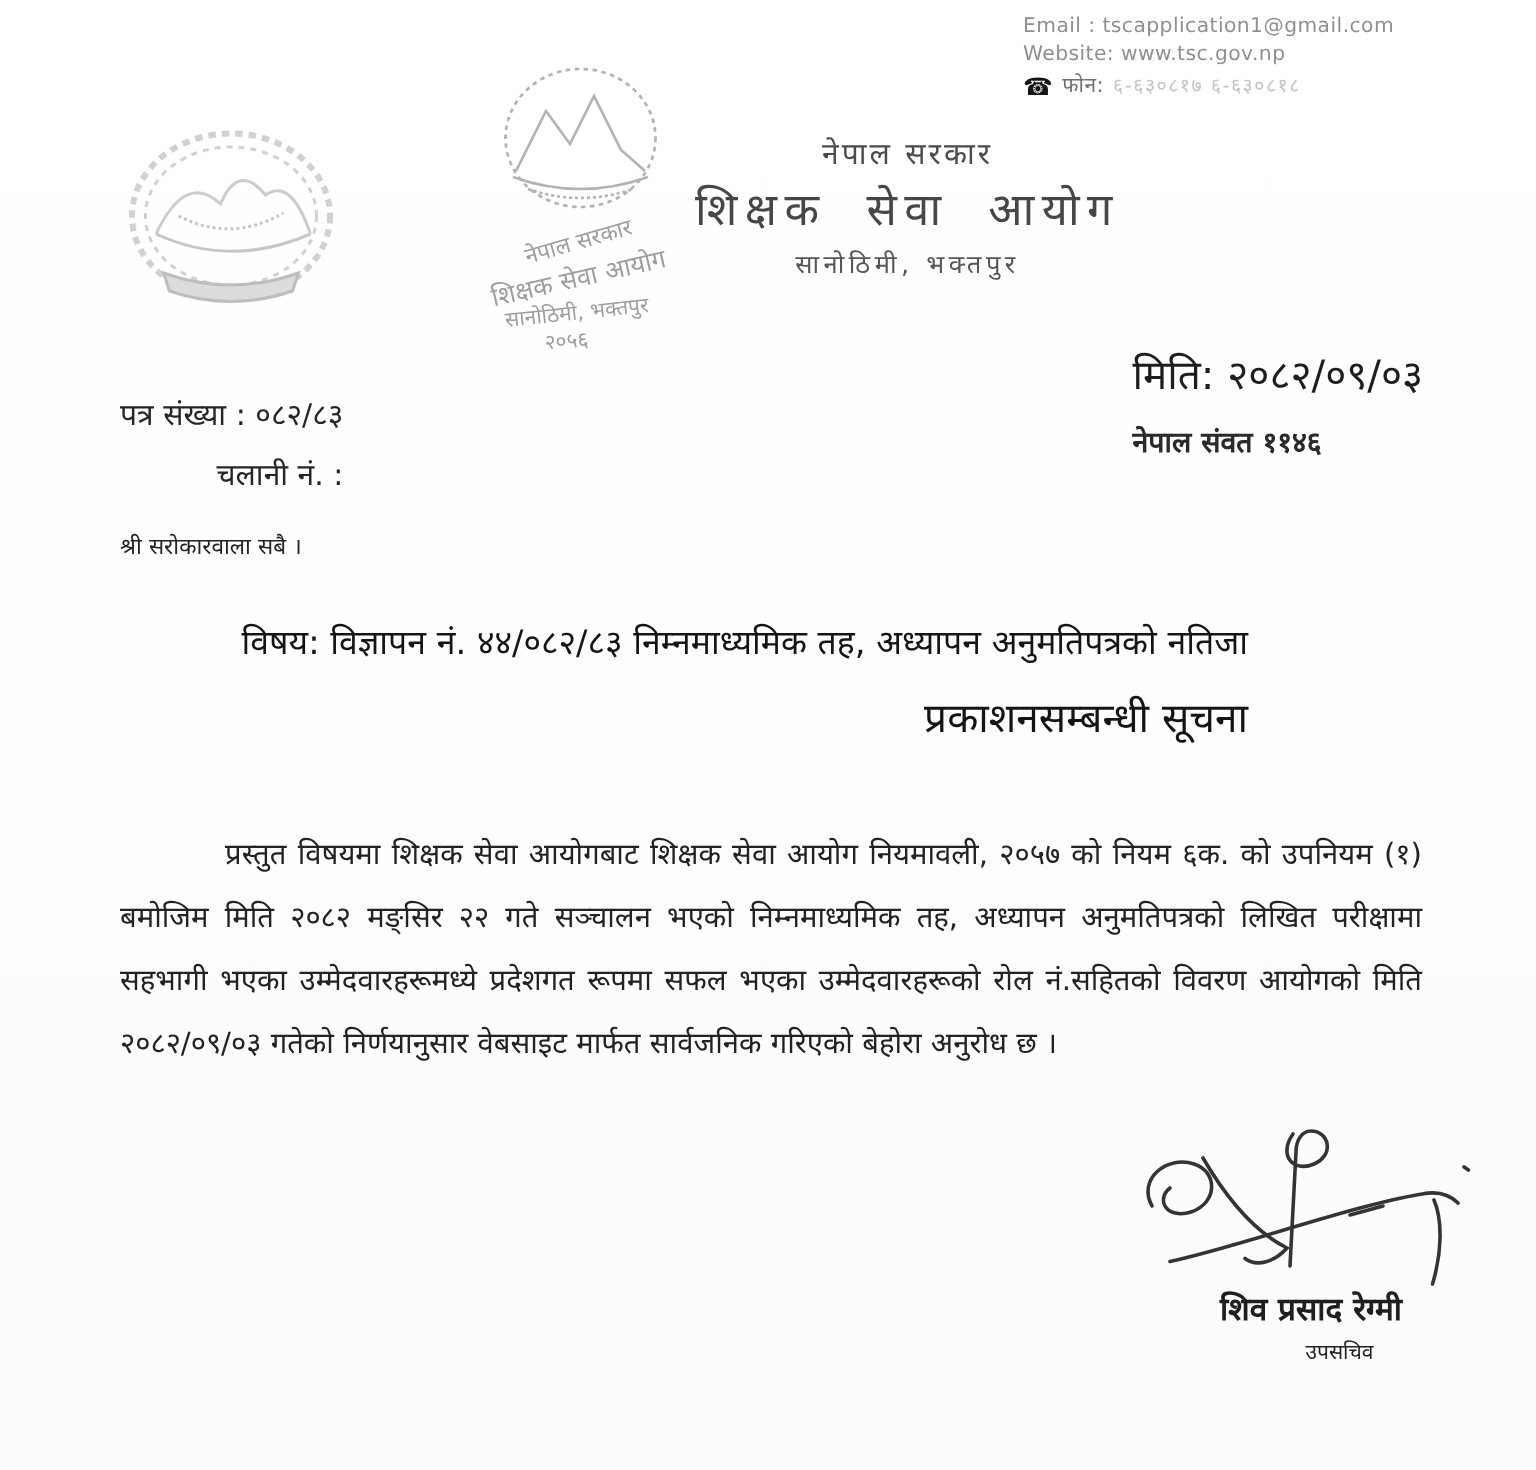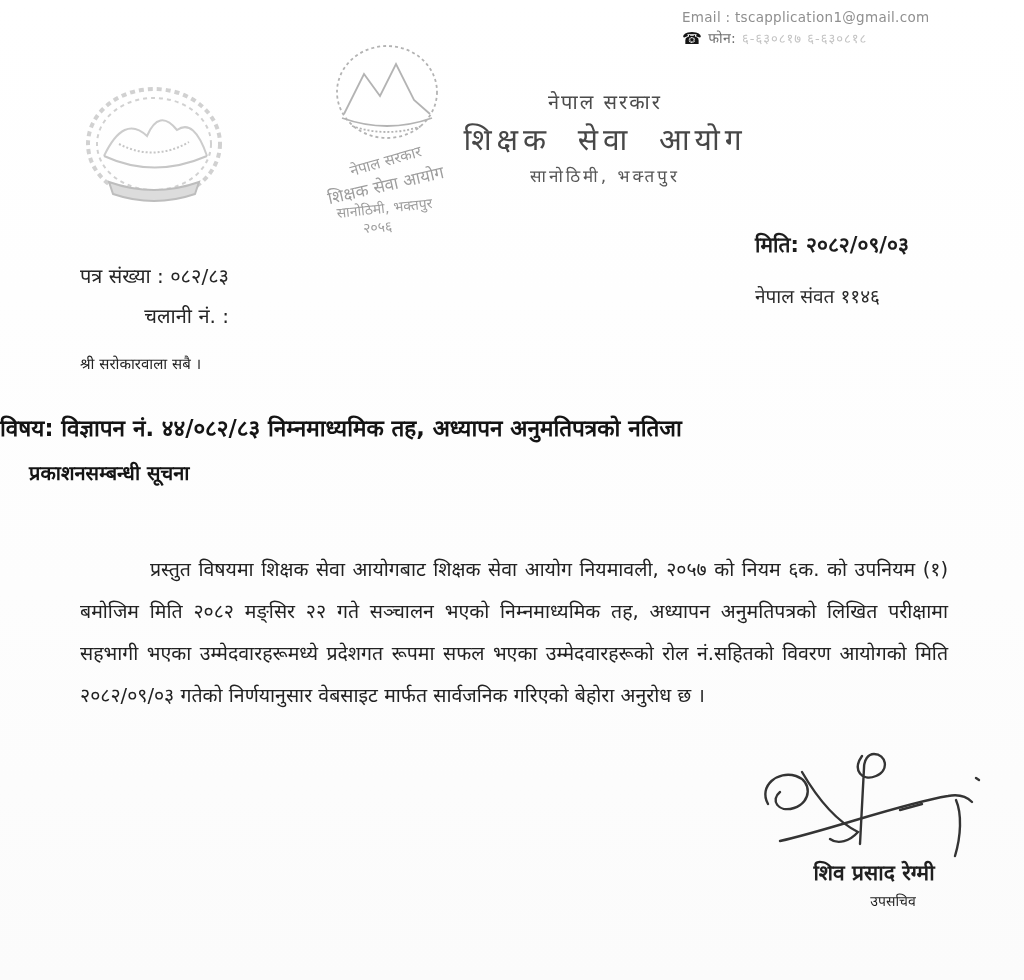--- a/index.html
+++ b/index.html
@@ -19,47 +19,48 @@
   .emblem{position:absolute;left:78px;top:84px;}
   .stamp{position:absolute;left:290px;top:36px;}
   .stamp text{fill:#9d9d9d;font-family:"DejaVu Sans","Liberation Sans",sans-serif;}
   
   .head-center{position:absolute;left:425px;top:88px;width:360px;text-align:center;}
   .gov{font-size:20px;color:#4b4b4b;letter-spacing:2px;}
   .org{font-size:30px;color:#474747;letter-spacing:5px;word-spacing:12px;margin-top:3px;}
   .loc{font-size:17px;color:#565656;letter-spacing:3px;margin-top:5px;}
   
   .date-block{position:absolute;left:755px;top:230px;}
-  .miti{font-size:21px;font-weight:700;color:#1d1d1d;}
-  .samvat{font-size:19px;color:#2a2a2a;margin-top:25px;}
+  .miti{font-size:27px;font-weight:400;color:#1d1d1d;}
+  .samvat{font-size:19px;color:#2a2a2a;margin-top:14px;font-weight:bold;}
   .ref-block{position:absolute;left:80px;top:262px;font-size:20px;color:#262626;}
   .ref-block .r2{margin-top:13px;text-align:right;}
   .addressee{position:absolute;left:80px;top:353px;font-size:15px;color:#232323;}
   
-  .subject{position:absolute;left:0;top:412px;width:832px;text-align:left;font-weight:700;color:#141414;}
+  .subject{position:absolute;left:0;top:412px;width:832px;text-align:right;font-weight:400;color:#141414;}
   .subject .s1{font-size:22.5px;}
-  .subject .s2{font-size:20px;margin-top:16px;padding-left:29px;}
+  .subject .s2{font-size:27px;margin-top:16px;padding-left:29px;}
   
   .body-par{
     position:absolute;left:80px;top:549px;width:868px;
     font-size:19.5px;line-height:42px;color:#222;
     text-align:justify;text-indent:70px;
   }
   
   .signature{position:absolute;left:750px;top:744px;}
   .sig-name{position:absolute;left:758px;top:858px;width:232px;text-align:center;font-size:21px;color:#1f1f1f;font-weight:bold;}
   .sig-title{position:absolute;left:798px;top:891px;width:190px;text-align:center;font-size:14px;color:#1f1f1f;}
 </style>
 </head>
 <body>
 
 <div class="page">
 
   <div class="contact">
     <div>Email : tscapplication1@gmail.com</div>
+    <div>Website: www.tsc.gov.np</div>
     <div class="phone-row">
       <span class="phone-icon">☎</span>
       <span class="phone-label">फोन:</span>
       <span class="phone-numbers">६-६३०८१७  ६-६३०८१८</span>
     </div>
   </div>
 
   <svg class="emblem" width="152" height="142" viewBox="0 0 152 142">
     <g stroke="#c6c6c6" fill="none" stroke-width="2">
       <ellipse cx="76" cy="60" rx="66" ry="55" stroke-dasharray="5 4" stroke-width="4" opacity="0.8"></ellipse>

